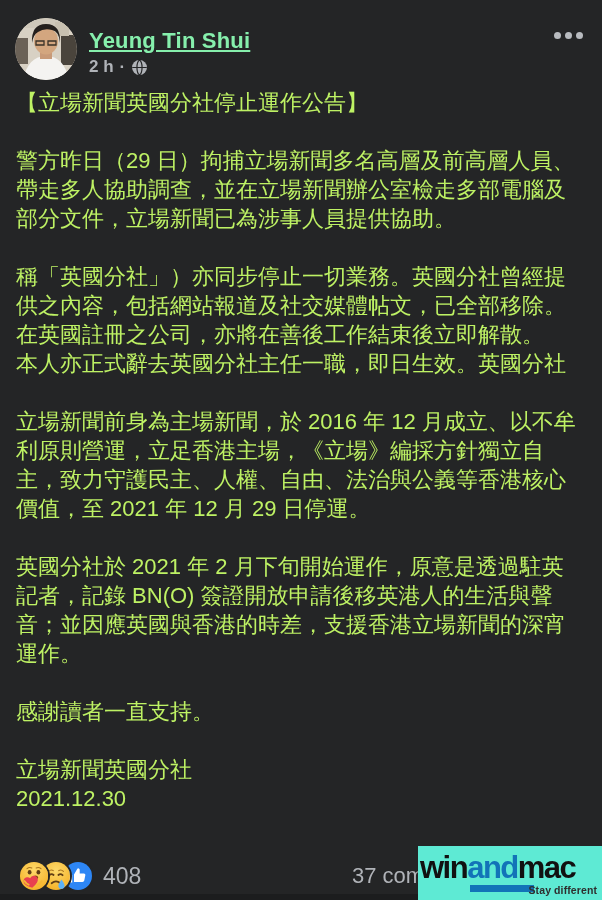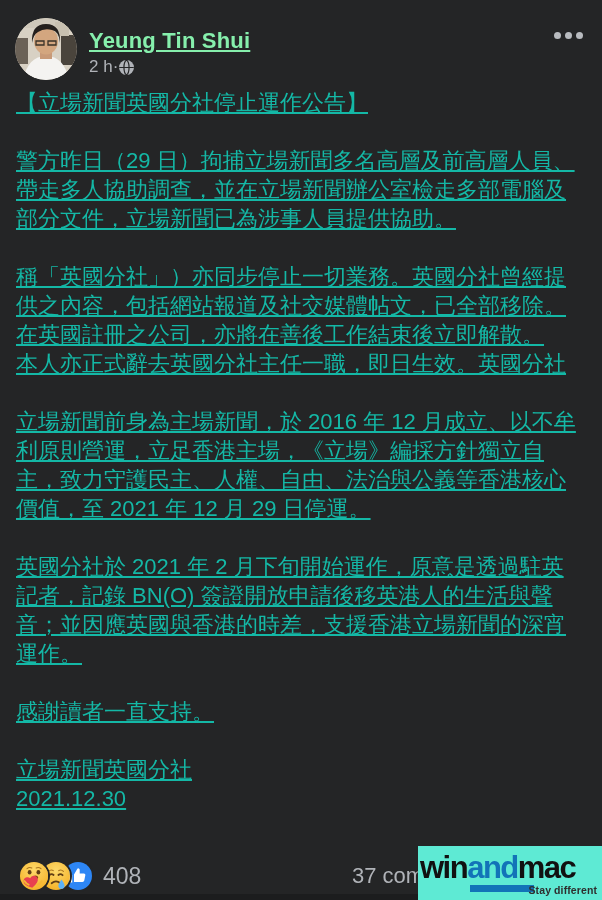--- a/index.html
+++ b/index.html
@@ -18,38 +18,38 @@
     width: 62px; height: 62px; border-radius: 50%;
     overflow: hidden; cursor: pointer;
   }
   .author {
     position: absolute; left: 89px; top: 28px;
     font-size: 22px; font-weight: bold; color: #86efac;
     letter-spacing: 0.2px; cursor: pointer; text-decoration: underline;
   }
   .meta {
     position: absolute; left: 89px; top: 57px;
-    display: flex; align-items: center; 
-    font-size: 17px; color: #b0b3b8;
+    display: flex; align-items: center; gap: 6px;
+    font-size: 17px; color: #b0b3b8; font-weight: bold;
   }
   .menu-btn {
     position: absolute; right: 14px; top: 24px;
     width: 40px; height: 22px;
     display: flex; align-items: center; justify-content: center; gap: 4px;
     cursor: pointer;
   }
   .menu-btn i {
     width: 7px; height: 7px; border-radius: 50%;
     background: #b8bbbf; display: block;
   }
 
   
   .content {
     position: absolute; left: 16px; top: 88px; right: 10px;
-    font-size: 22px; line-height: 29px; color: #14b8a6; text-decoration: underline;
+    font-size: 22px; line-height: 29px; color: #bef264;
   }
   .para { margin: 0 0 29px 0; }
   .para.tight { margin-bottom: 0; }
   .line { display: block; white-space: nowrap; }
 
   
   .engagement {
     position: absolute; left: 18px; top: 860px; right: 0; height: 32px;
     display: flex; align-items: center;
   }

